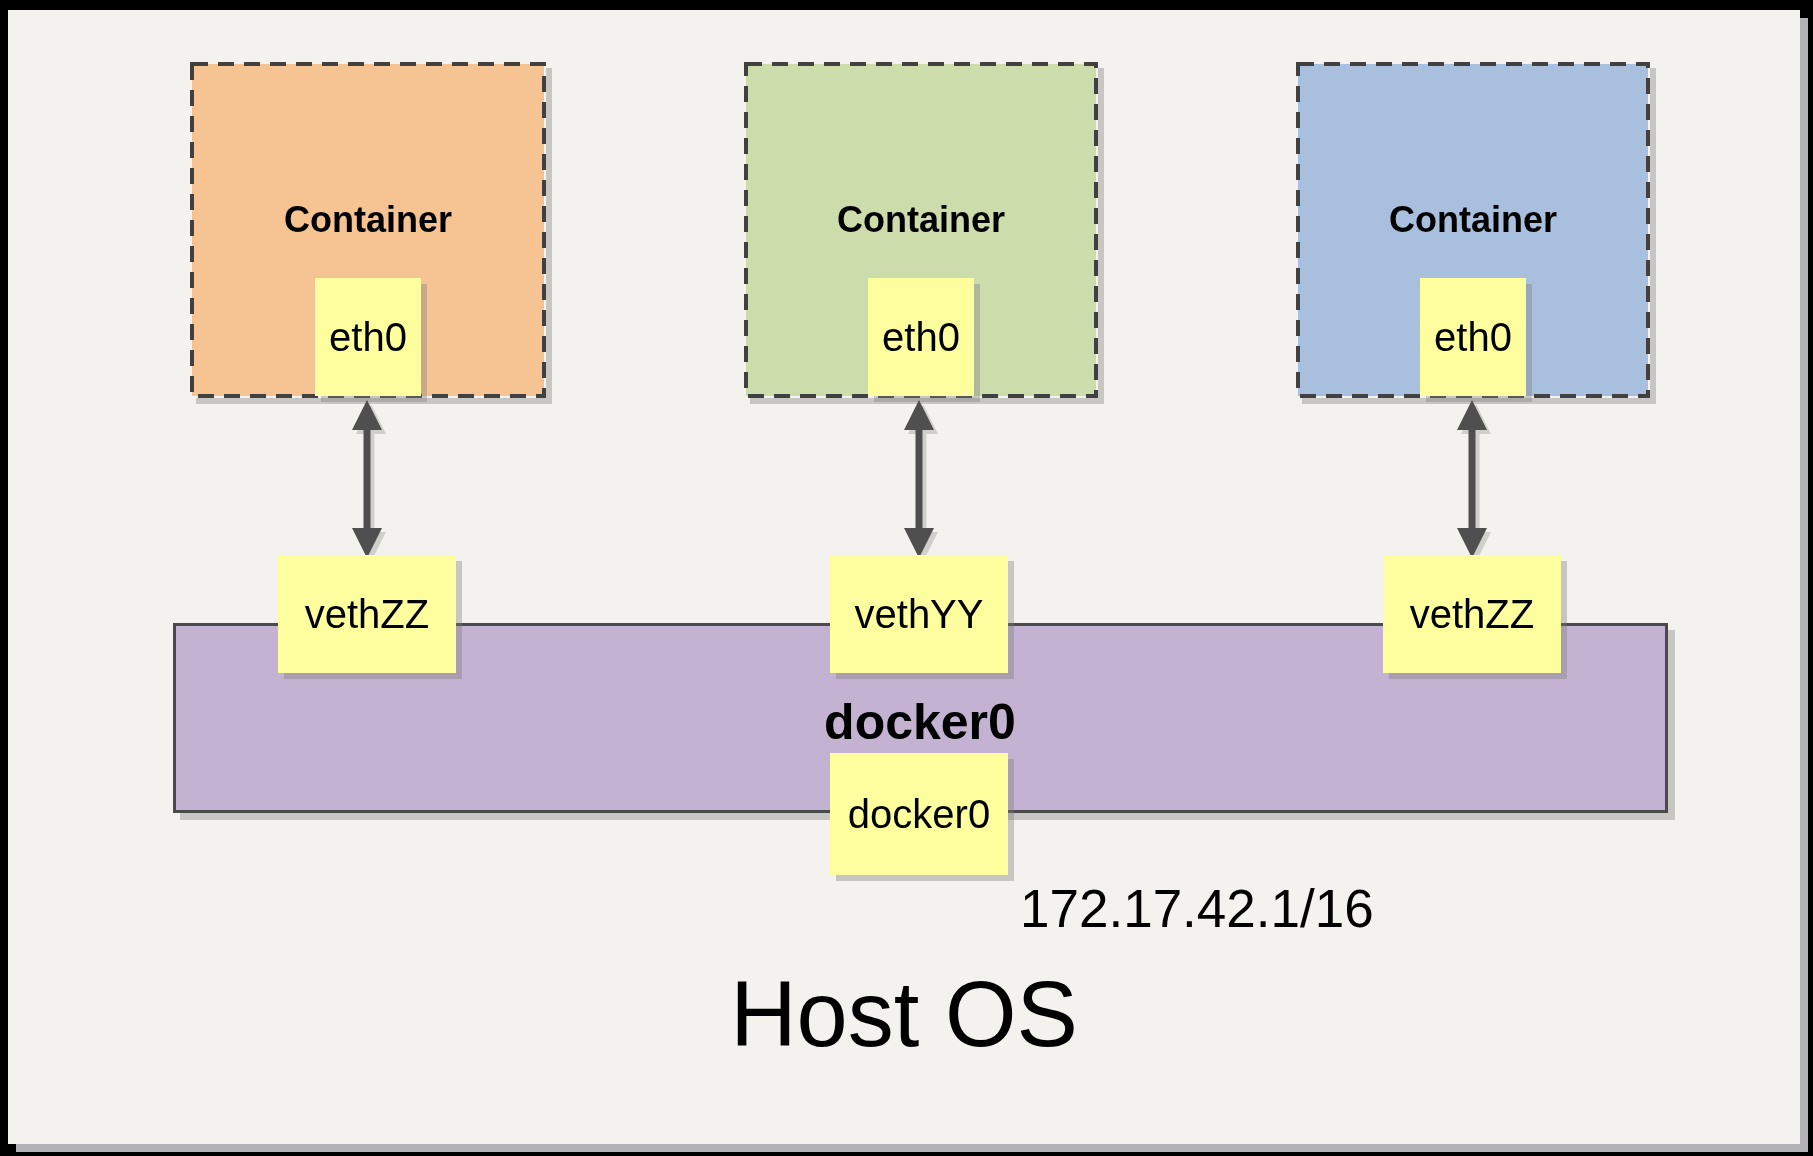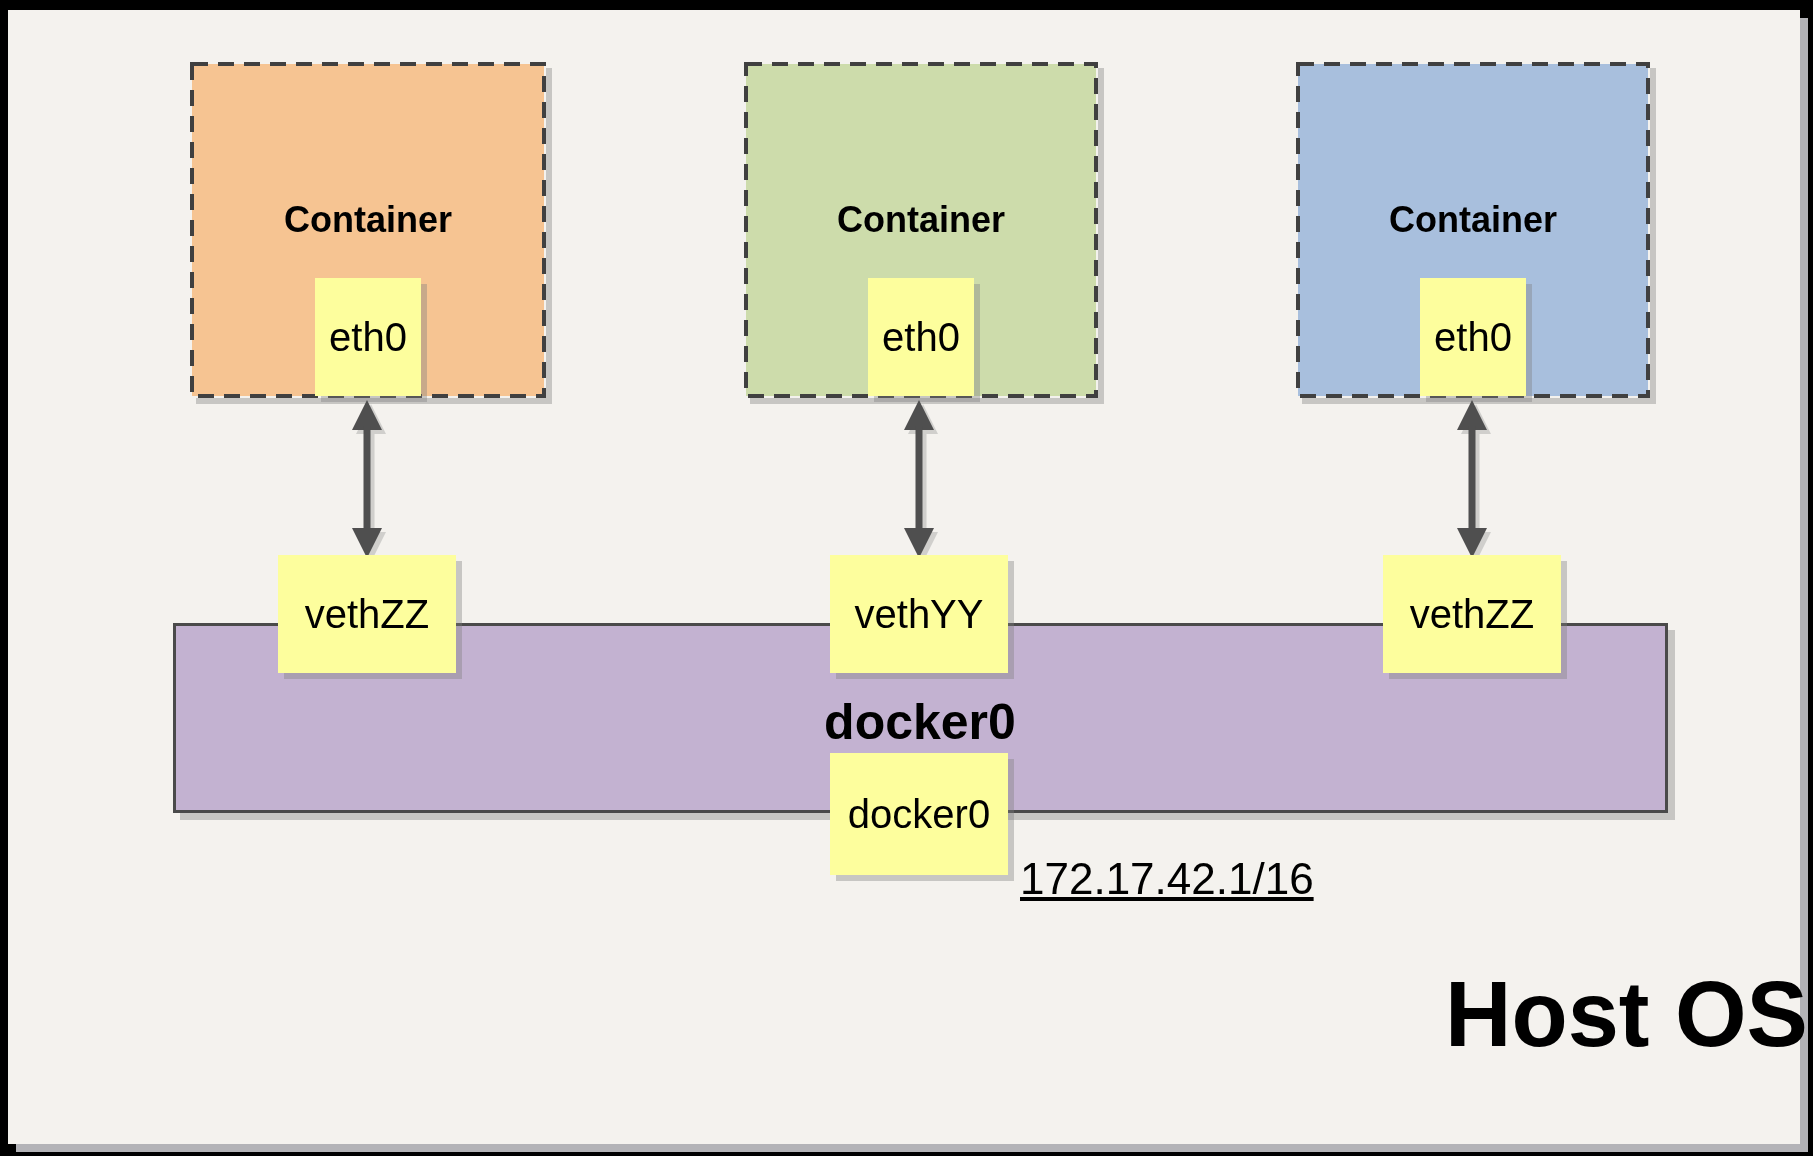--- a/index.html
+++ b/index.html
@@ -57,27 +57,27 @@
     position:absolute;left:165px;top:613px;width:1495px;height:190px;
     background:var(--purple);border:3px solid var(--bar-border);
     box-sizing:border-box;box-shadow:7px 7px 0 var(--shadow);z-index:2;
   }
   #bridge-label{
     position:absolute;left:712px;top:687px;width:400px;z-index:3;
     text-align:center;font-size:50px;font-weight:bold;line-height:1;
   }
   #bridge-iface{left:822px;top:743px;height:122px;}
   #bridge-ip{
-    position:absolute;left:1012px;top:847px;
-    font-size:44px;line-height:1;z-index:4;text-decoration:underline;
+    position:absolute;left:1012px;top:872px;
+    font-size:53px;line-height:1;z-index:4;
   }
   
   #host-label{
-    position:absolute;left:8px;top:958px;width:1792px;
-    text-align:right;font-size:92px;line-height:1;font-weight:bold;
+    position:absolute;left:0;top:958px;width:1792px;
+    text-align:center;font-size:92px;line-height:1;font-weight:normal;
   }
 </style>
 </head>
 <body>
 
 <div id="stage">
   <div id="panel">
 
     <div class="container-box" style="left:182px">
       <svg width="356" height="336" aria-hidden="true">

